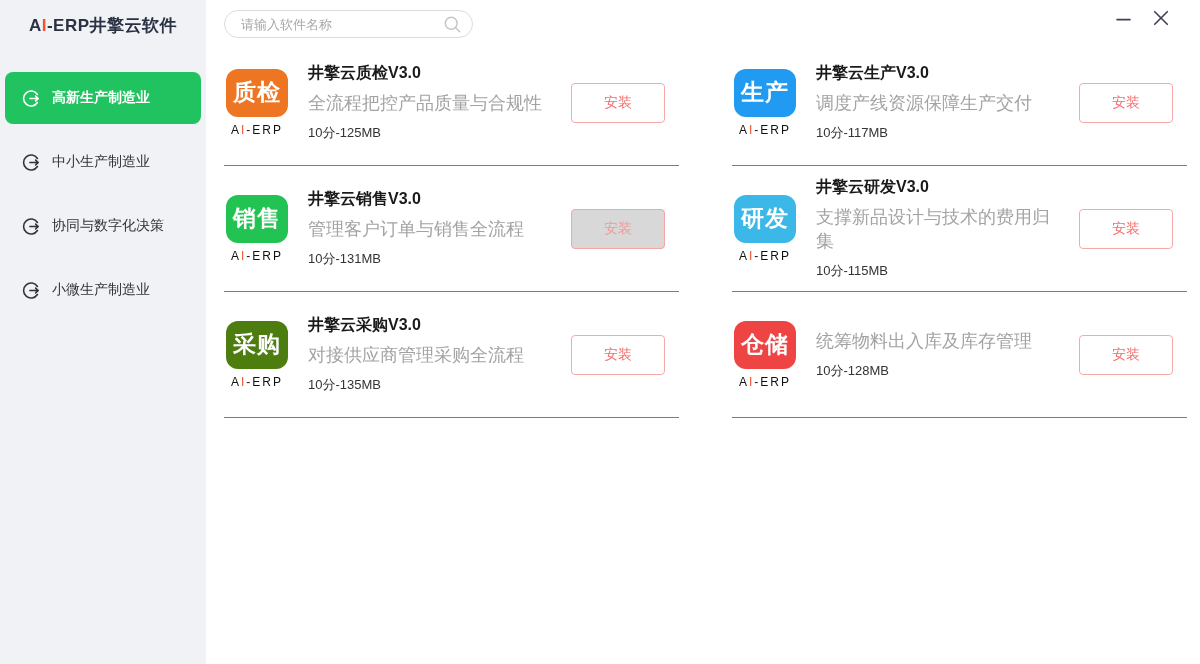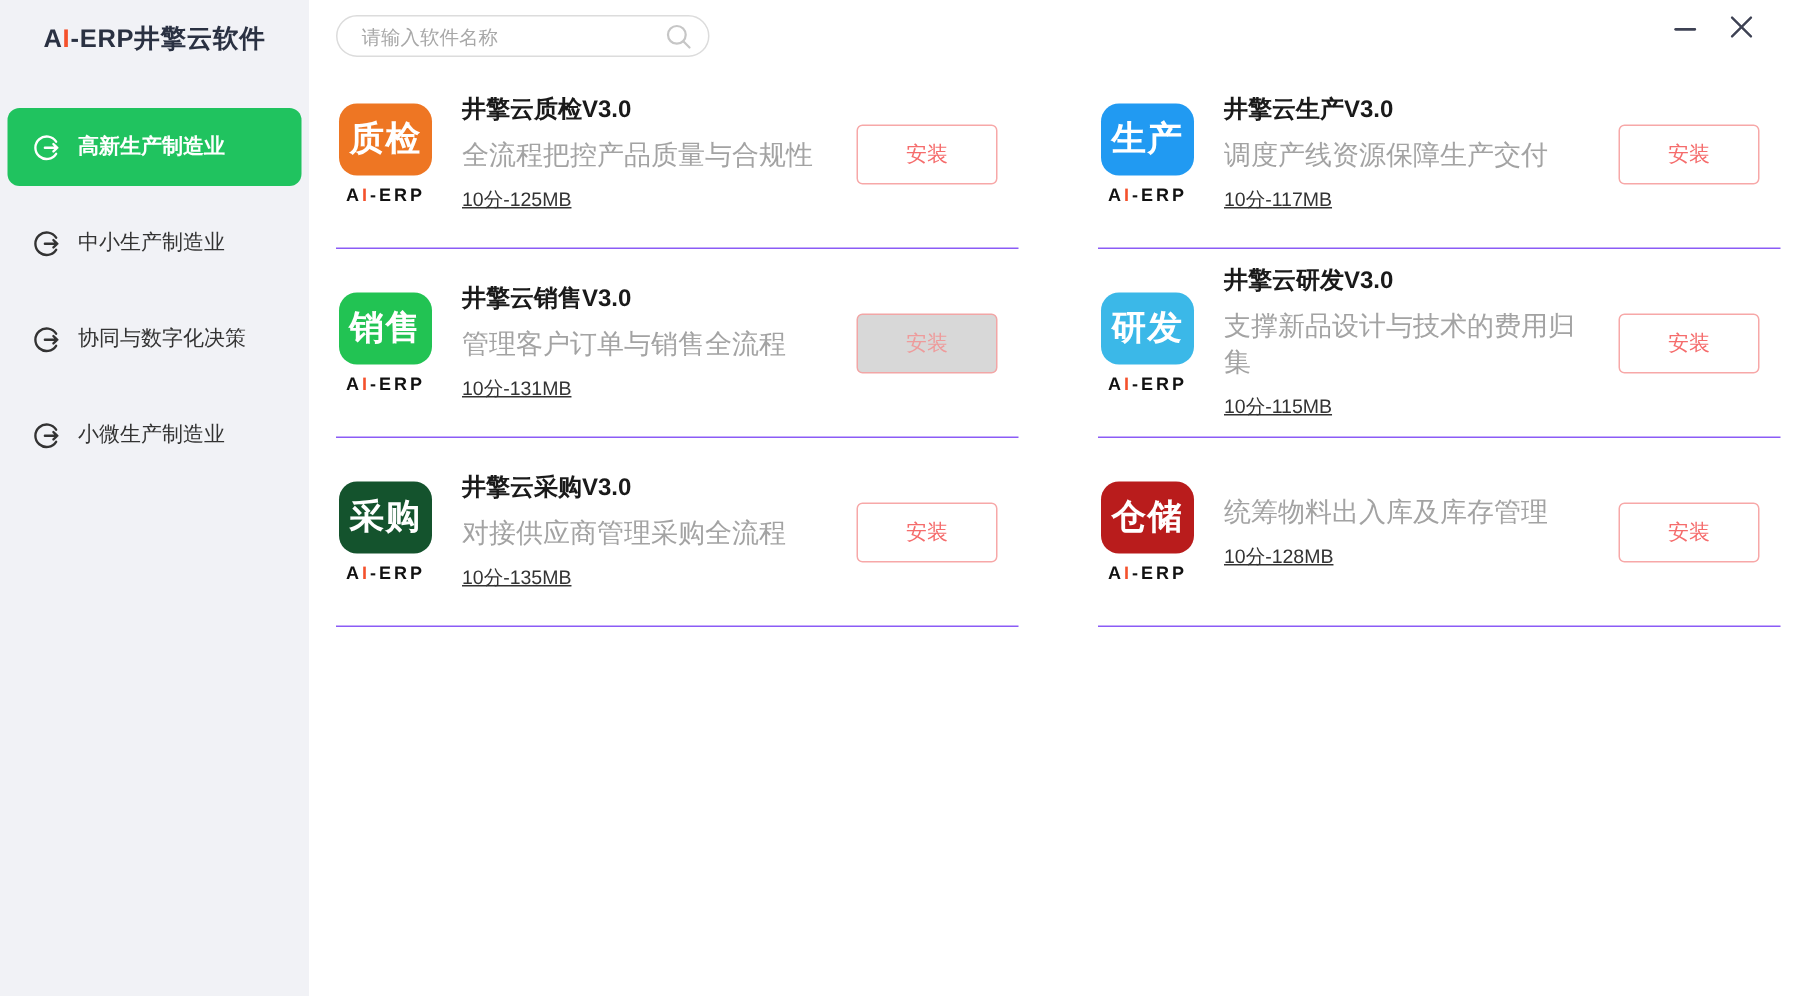--- a/index.html
+++ b/index.html
@@ -63,27 +63,27 @@
     height: 125px; border-bottom: 1px solid #8b5cf6;
     display: flex; align-items: center; gap: 18px;
   }
   .tile-wrap { width: 66px; display: flex; flex-direction: column; align-items: center; }
   .tile {
     width: 62px; height: 48px; border-radius: 12px;
     color: #ffffff; font-weight: bold; font-size: 23px; letter-spacing: 1px;
     display: flex; align-items: center; justify-content: center;
   }
   .brand {
-    margin-top: 6px; font-size: 12px; font-weight: bold;
+    margin-top: 6px; font-size: 12px; font-weight: normal;
     color: #111111; letter-spacing: 2px; white-space: nowrap;
   }
   .info { flex: 1; min-width: 0; }
   .app-title { font-size: 16px; font-weight: bold; color: #1a1a1a; margin-bottom: 7px; }
   .app-desc { font-size: 18px; color: #a3a3a3; margin-bottom: 9px; }
-  .app-meta { font-size: 13px; color: #333333; text-decoration: underline; }
+  .app-meta { font-size: 13px; color: #333333; }
   .install-btn {
     width: 80px; height: 36px; flex-shrink: 0; margin-right: 14px;
     background: #ffffff; border: 1px solid #f7a8a8; border-radius: 4px;
     color: #f56c6c; font-size: 14px; cursor: pointer;
     font-family: "Liberation Sans", "DejaVu Sans", sans-serif;
   }
   .install-btn[data-state="disabled"] {
     background: #d8d8d8; color: #ee9b9b; border-color: #f2a6a6;
   }
 </style>
@@ -200,34 +200,34 @@
         <div class="info">
           <div class="app-title">井擎云研发V3.0</div>
           <div class="app-desc">支撑新品设计与技术的费用归集</div>
           <div class="app-meta">10分-115MB</div>
         </div>
         <button class="install-btn" data-state="normal">安装</button>
       </div>
 
       <div class="card">
         <div class="tile-wrap">
-          <div class="tile" style="background-color: #14532d;">采购</div>
+          <div class="tile" style="background-color: #4d7c0f;">采购</div>
           <div class="brand"><span>A</span><span class="accent">I</span><span>-ERP</span></div>
         </div>
         <div class="info">
           <div class="app-title">井擎云采购V3.0</div>
           <div class="app-desc">对接供应商管理采购全流程</div>
           <div class="app-meta">10分-135MB</div>
         </div>
         <button class="install-btn" data-state="normal">安装</button>
       </div>
 
       <div class="card">
         <div class="tile-wrap">
-          <div class="tile" style="background-color: #b91c1c;">仓储</div>
+          <div class="tile" style="background-color: #ef4444;">仓储</div>
           <div class="brand"><span>A</span><span class="accent">I</span><span>-ERP</span></div>
         </div>
         <div class="info">
           <div class="app-desc">统筹物料出入库及库存管理</div>
           <div class="app-meta">10分-128MB</div>
         </div>
         <button class="install-btn" data-state="normal">安装</button>
       </div>
 
     </div>

